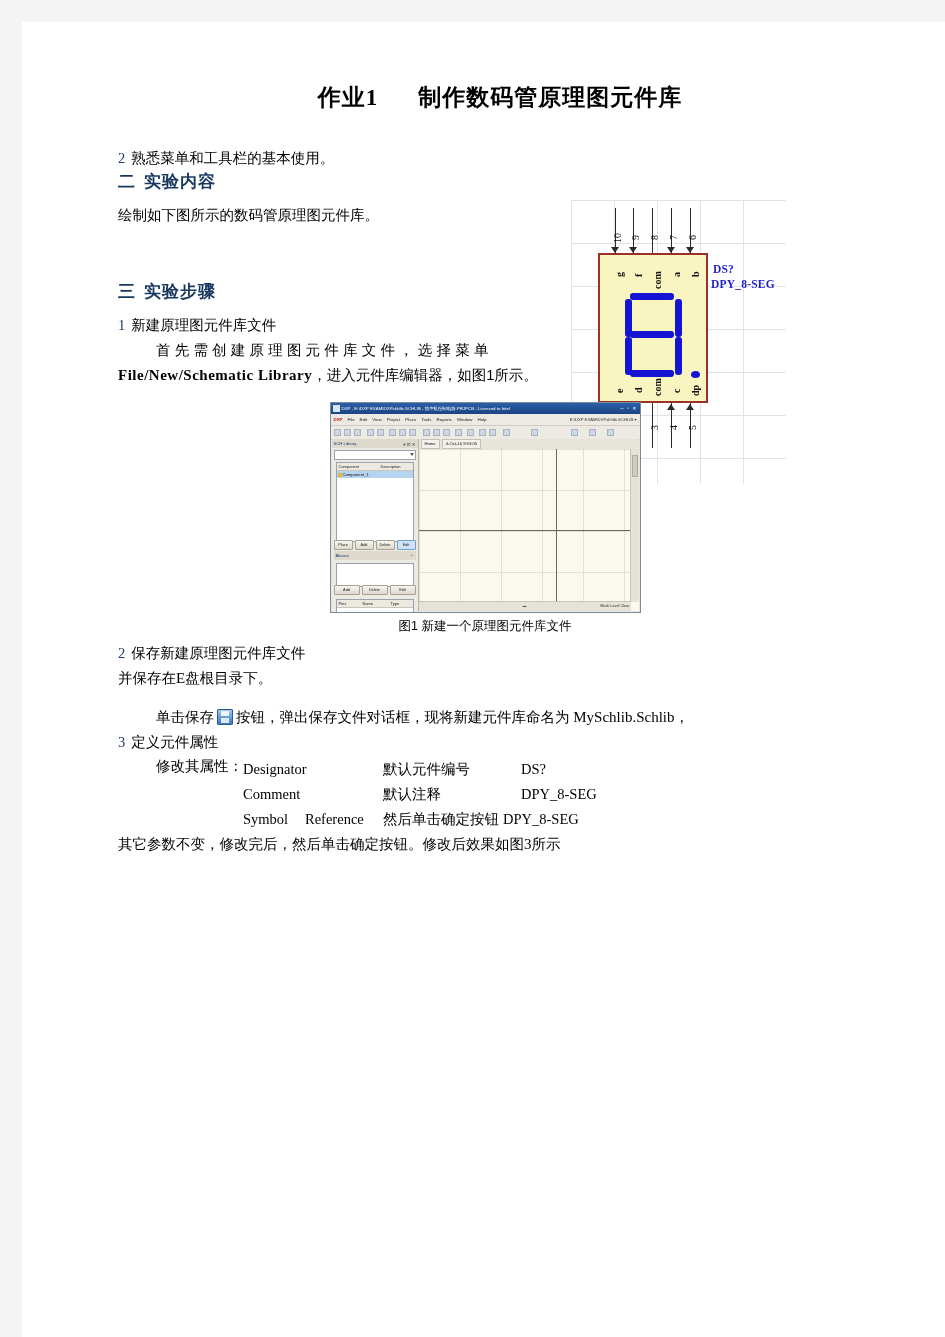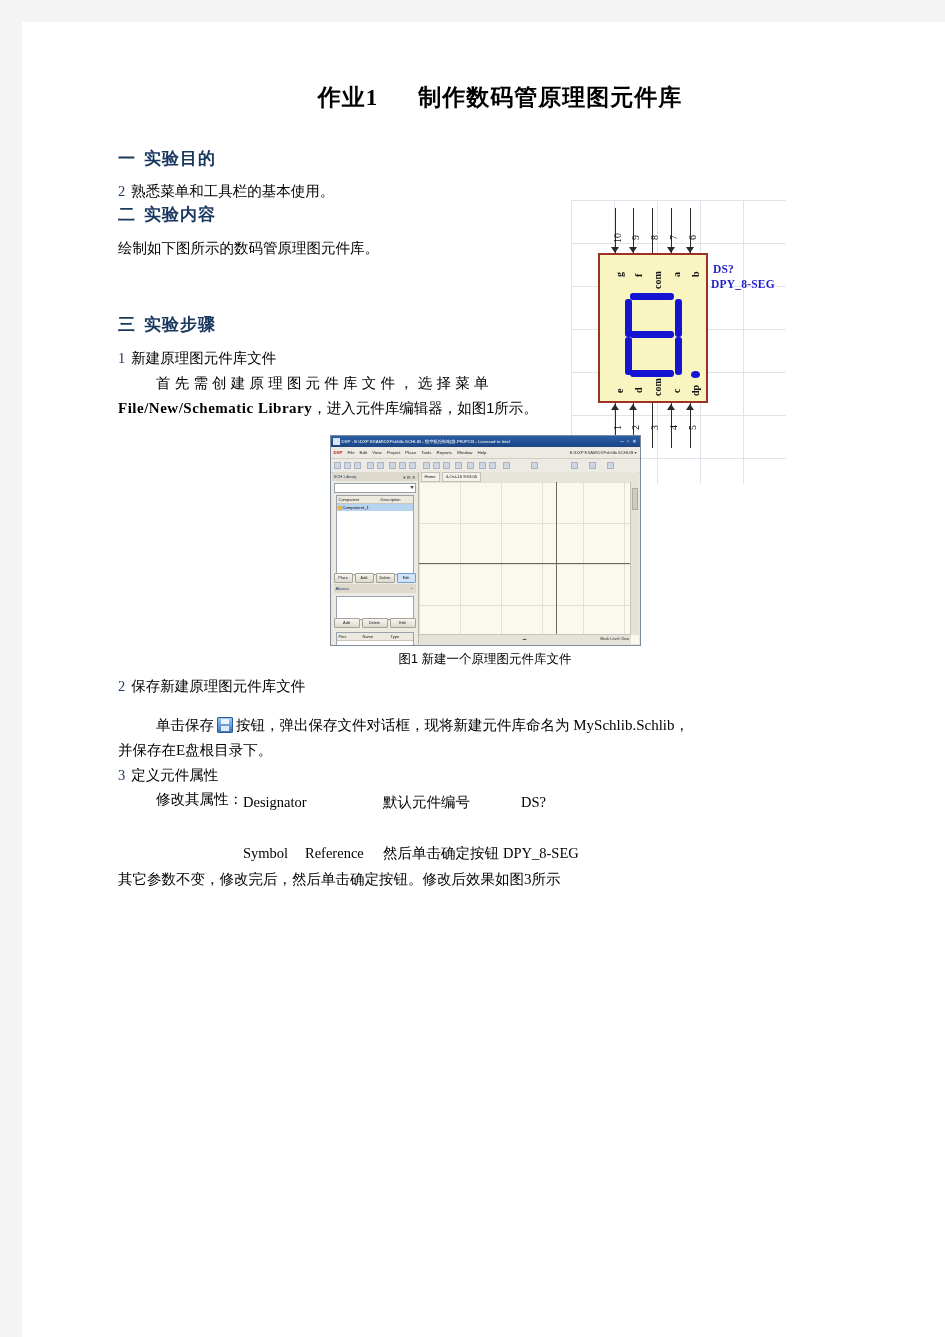--- a/index.html
+++ b/index.html
@@ -338,21 +338,21 @@
     padding-left: 38px;
   }
   .prop-table {
     display: inline-block;
     vertical-align: top;
     font-size: 14.5px;
     line-height: 25px;
   }
   .prop-row { white-space: nowrap; }
   .pc { display: inline-block; font-family: "Liberation Serif","DejaVu Serif",serif; }
-  .pc.cn { font-family: Liberation Mono, monospace; }
+  .pc.cn { font-family: Liberation Serif, serif; }
   .pc.k  { width: 140px; }
   .pc.d  { width: 138px; }
   .pc.d2 { width: 120px; }
 </style>
 </head>
 <body>
 
 <div class="page">
 
   <div class="seg-figure">
@@ -418,23 +418,20 @@
     <div class="seg-label" style="left:142px; top:63px;">DS?</div>
     <div class="seg-label" style="left:140px; top:78px;">DPY_8-SEG</div>
   </div>
 
   <div class="content">
 
     <div class="doc-title">
       <span>作业</span><span class="tnum">1</span><span class="gap"></span><span>制作数码管原理图元件库</span>
     </div>
 
-    <h2 class="sec">
-      <span class="snum">一</span><span>实验目的</span>
-    </h2>
 
     <p class="para tight">
       <span class="num">2</span><span>熟悉菜单和工具栏的基本使用。</span>
     </p>
 
     <h2 class="sec mt14">
       <span class="snum">二</span><span>实验内容</span>
     </h2>
 
     <p class="para mt10">绘制如下图所示的数码管原理图元件库。</p>
@@ -553,35 +550,35 @@
       </div>
     </div>
 
     <p class="fig-caption">
       <span>图</span><span>1</span>&nbsp;<span>新建一个原理图元件库文件</span>
     </p>
 
     <p class="para mt6">
       <span class="num">2</span><span>保存新建原理图元件库文件</span>
     </p>
+    <p class="para">
+      <span>并保存在</span><span class="serif-inline">E</span><span>盘根目录下。</span>
+    </p>
     <p class="para mt14" style="padding-left:56px;">
       <span>单击保存</span><span class="save-ic"></span><span>按钮，弹出保存文件对话框，现将新建元件库命名为</span><span class="serif-inline">&nbsp;</span><span class="serif-inline">MySchlib.Schlib</span><span>，</span>
-    </p>
-    <p class="para">
-      <span>并保存在</span><span class="serif-inline">E</span><span>盘根目录下。</span>
     </p>
 
     <p class="para">
       <span class="num">3</span><span>定义元件属性</span>
     </p>
 
     <div class="prop-wrap">
       <span class="prop-lead">修改其属性：</span><span class="prop-table">
         <span class="prop-row"><span class="pc k">Designator</span><span class="pc cn d">默认元件编号</span><span class="pc">DS?</span></span><br>
-        <br>
+        <span class="prop-row"><span class="pc k">Comment</span><span class="pc cn d">默认注释</span><span class="pc">DPY_8-SEG</span></span><br>
         <span class="prop-row"><span class="pc" style="width:62px;">Symbol</span><span class="pc" style="width:78px;">Reference</span><span class="pc cn d2">然后单击确定按钮</span><span class="pc">DPY_8-SEG</span></span>
       </span>
     </div>
 
     <p class="para">
       <span>其它参数不变，修改完后，然后单击确定按钮。修改后效果如图</span><span class="serif-inline">3</span><span>所示</span>
     </p>
 
   </div>
 </div>

